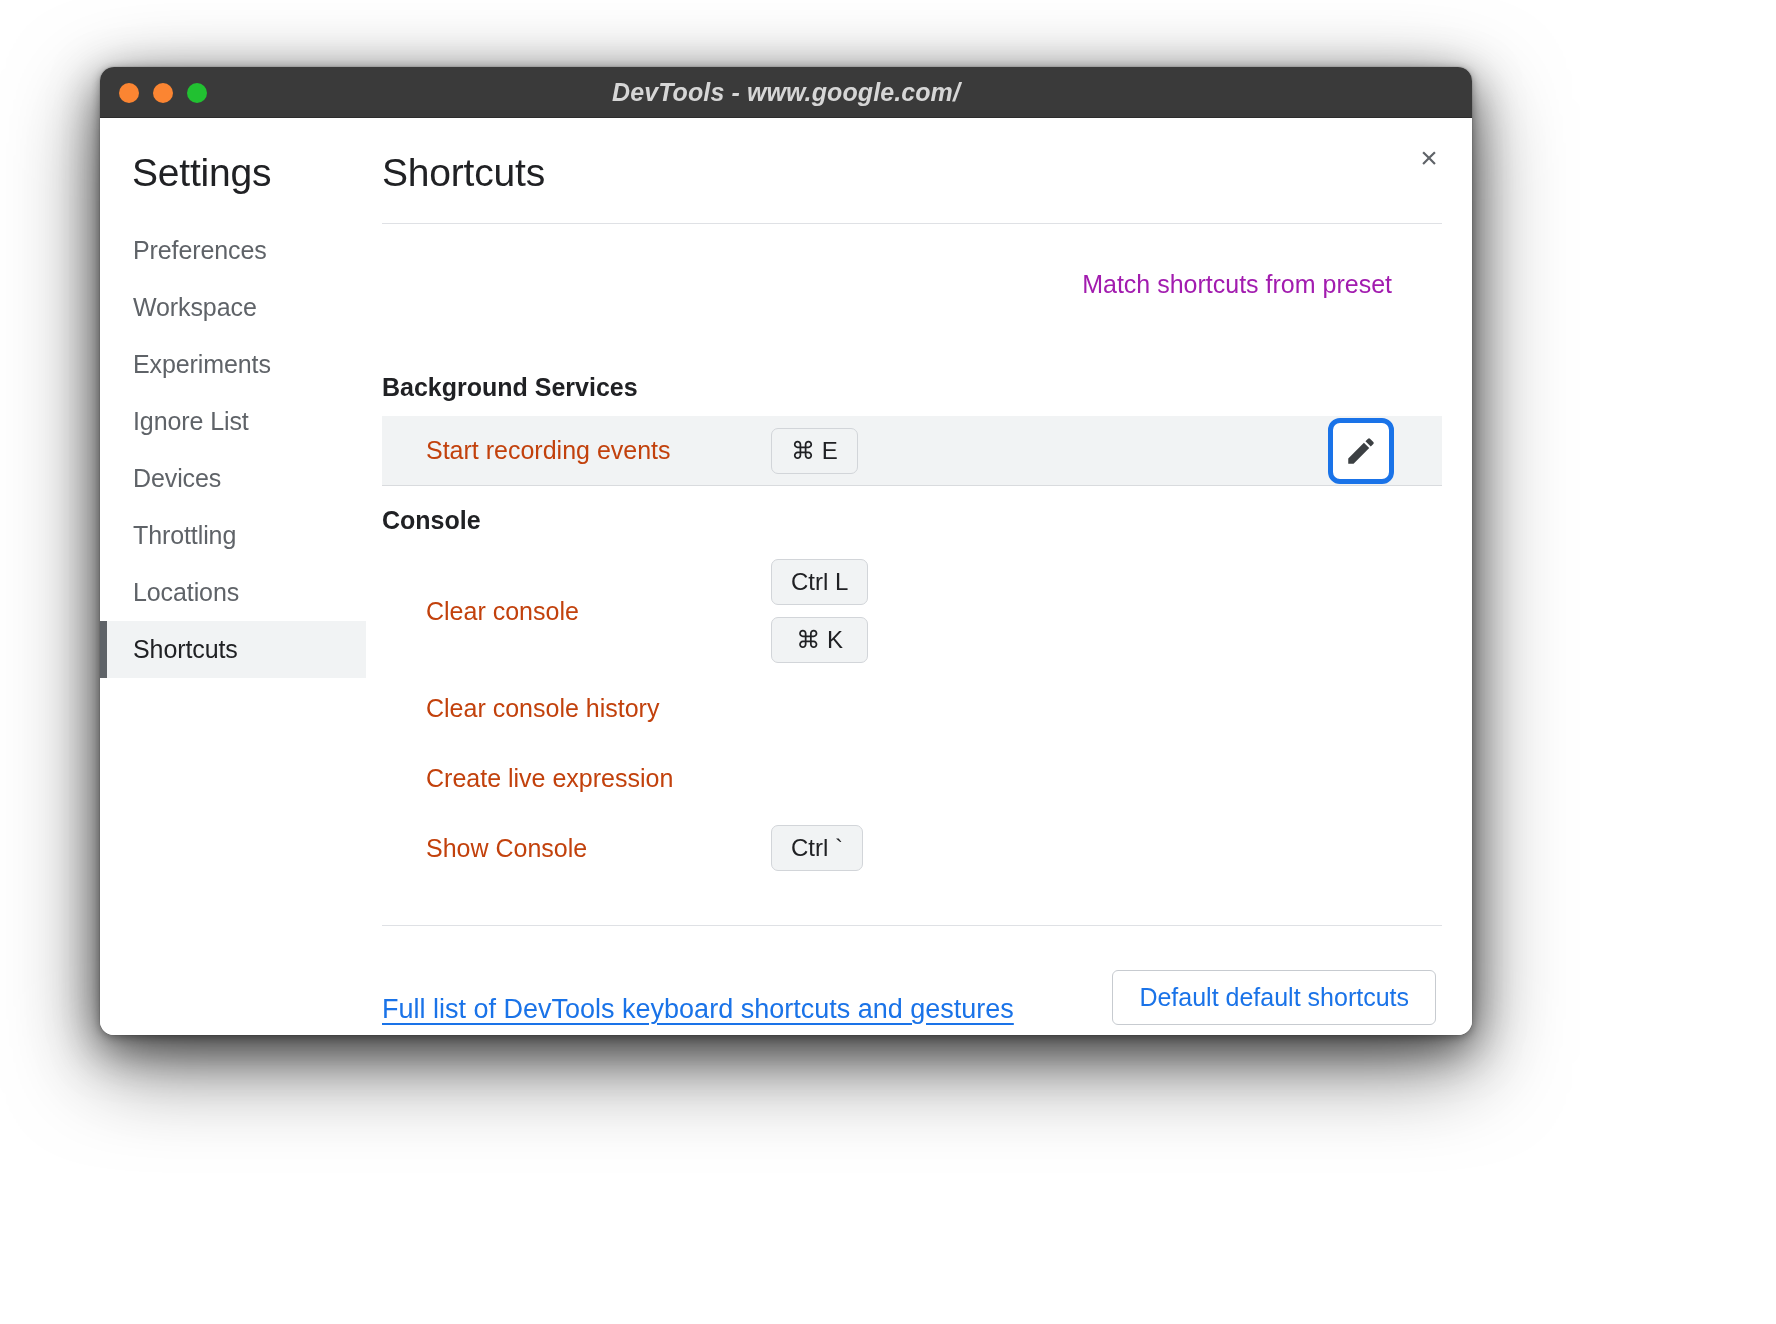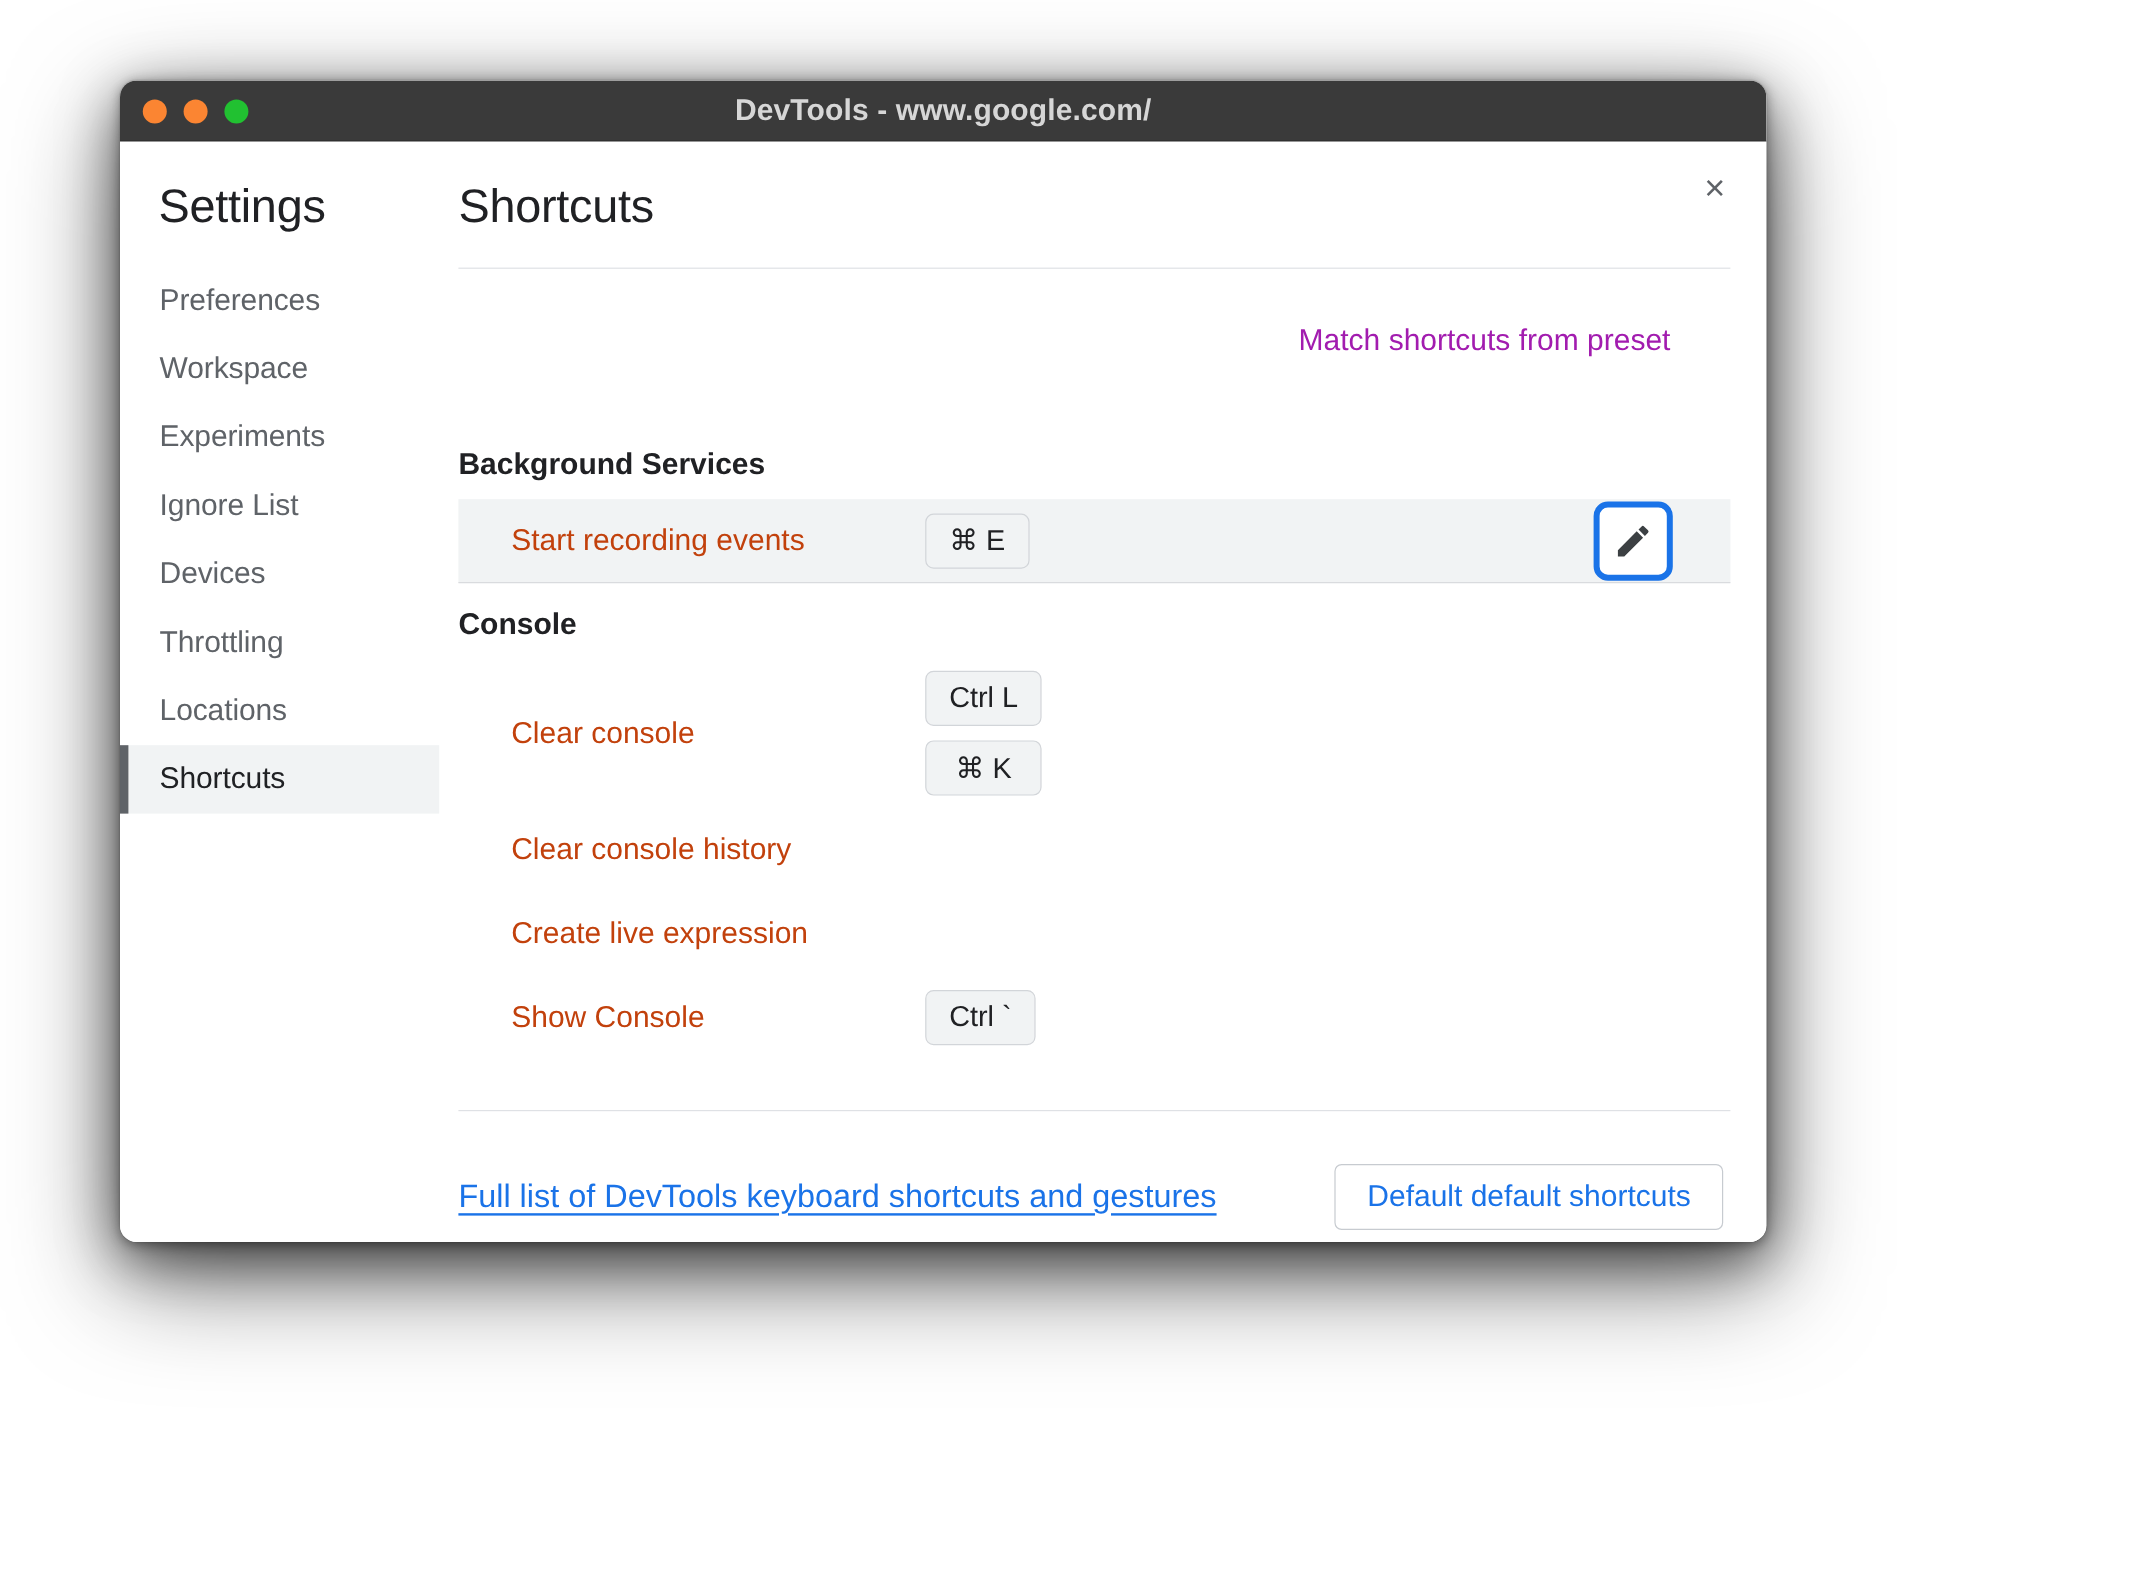--- a/index.html
+++ b/index.html
@@ -45,20 +45,21 @@
   .dot { width: 20px; height: 20px; border-radius: 50%; }
   .dot.close { background: #fb8532; }
   .dot.min { background: #fb8532; }
   .dot.max { background: #21c131; }
   .title-text {
     color: #d6d6d6;
     font-size: 25px;
     font-weight: bold;
     letter-spacing: 0.1px;
     white-space: nowrap;
+    font-style: italic;
   }
 
   
   .body-area {
     position: relative;
     height: 917px;
     background: #ffffff;
     display: flex;
   }
 
@@ -226,21 +227,21 @@
     justify-content: center;
     cursor: pointer;
   }
 
   .footer-rule {
     margin-top: 42px;
     border-top: 1px solid #dfe1e5;
   }
   .footer-row {
     display: flex;
-    align-items: center;
+    align-items: flex-end;
     justify-content: space-between;
     margin-top: 44px;
     padding-right: 6px;
   }
   .footer-link {
     font-size: 27px;
     color: #1a73e8;
     text-decoration: underline;
     text-underline-offset: 5px;
     cursor: pointer;

